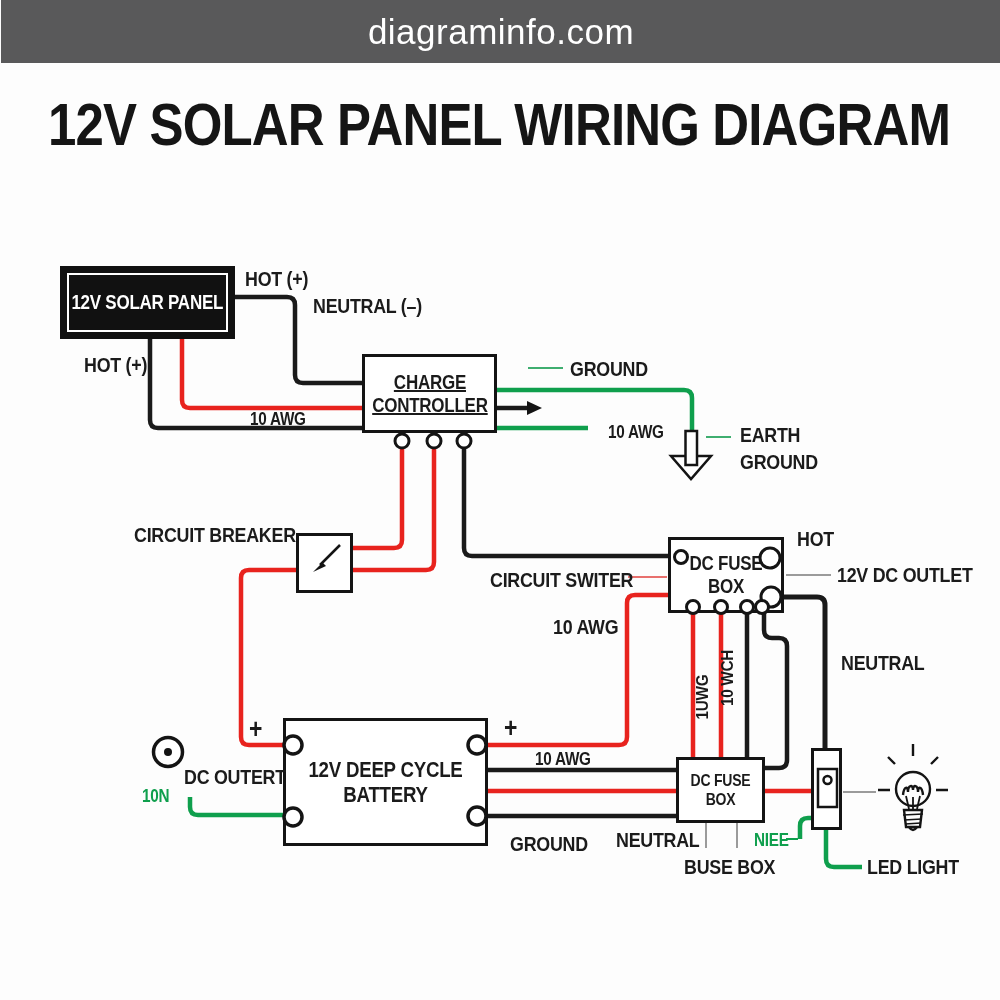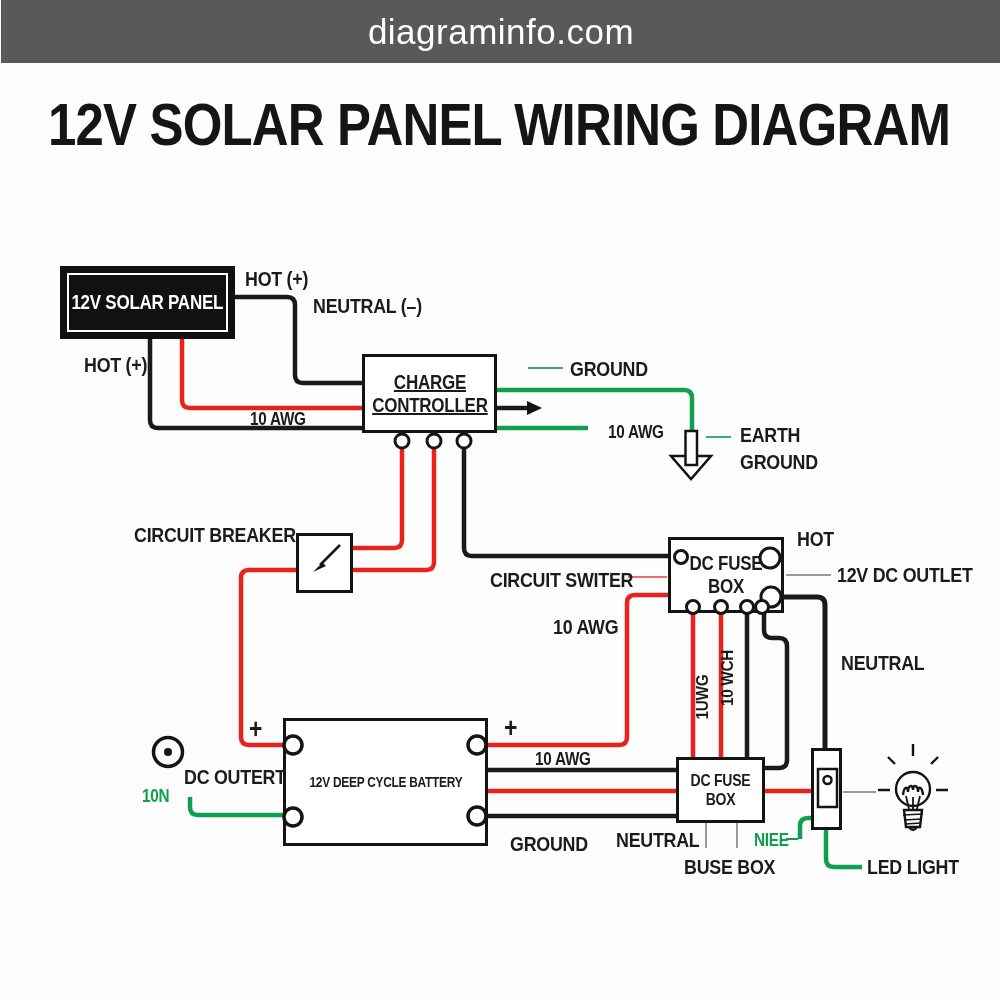--- a/index.html
+++ b/index.html
@@ -80,21 +80,21 @@
     <span class="bt">CHARGE
 CONTROLLER</span>
   </div>
 
   <div class="box" style="left:296px;top:533px;width:57px;height:60px;"></div>
 
   <div class="box" style="left:668px;top:537px;width:116px;height:76px;font-size:20px;">
     <span class="bt">DC FUSE BOX</span>
   </div>
 
-  <div class="box" style="left:283px;top:718px;width:205px;height:128px;font-size:14px;border-width:3.5px;">
+  <div class="box" style="left:283px;top:718px;width:205px;height:128px;font-size:22px;border-width:3.5px;">
     <span class="bt">12V DEEP CYCLE
 BATTERY</span>
   </div>
 
   <div class="box" style="left:676px;top:757px;width:89px;height:66px;font-size:16.5px;">
     <span class="bt">DC FUSE BOX</span>
   </div>
 
   <div class="box" style="left:811px;top:748px;width:31px;height:82px;"></div>
 

